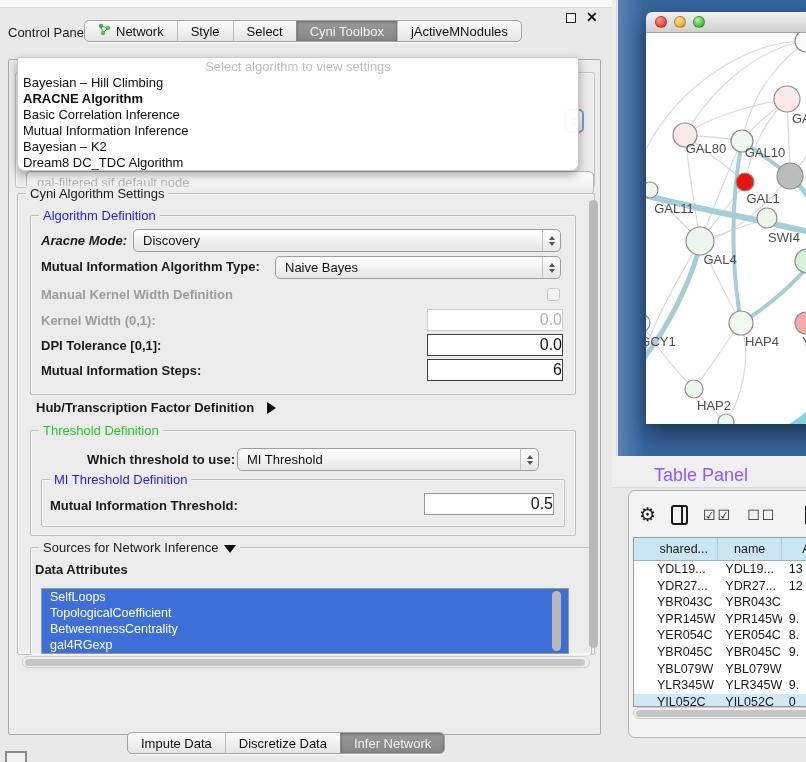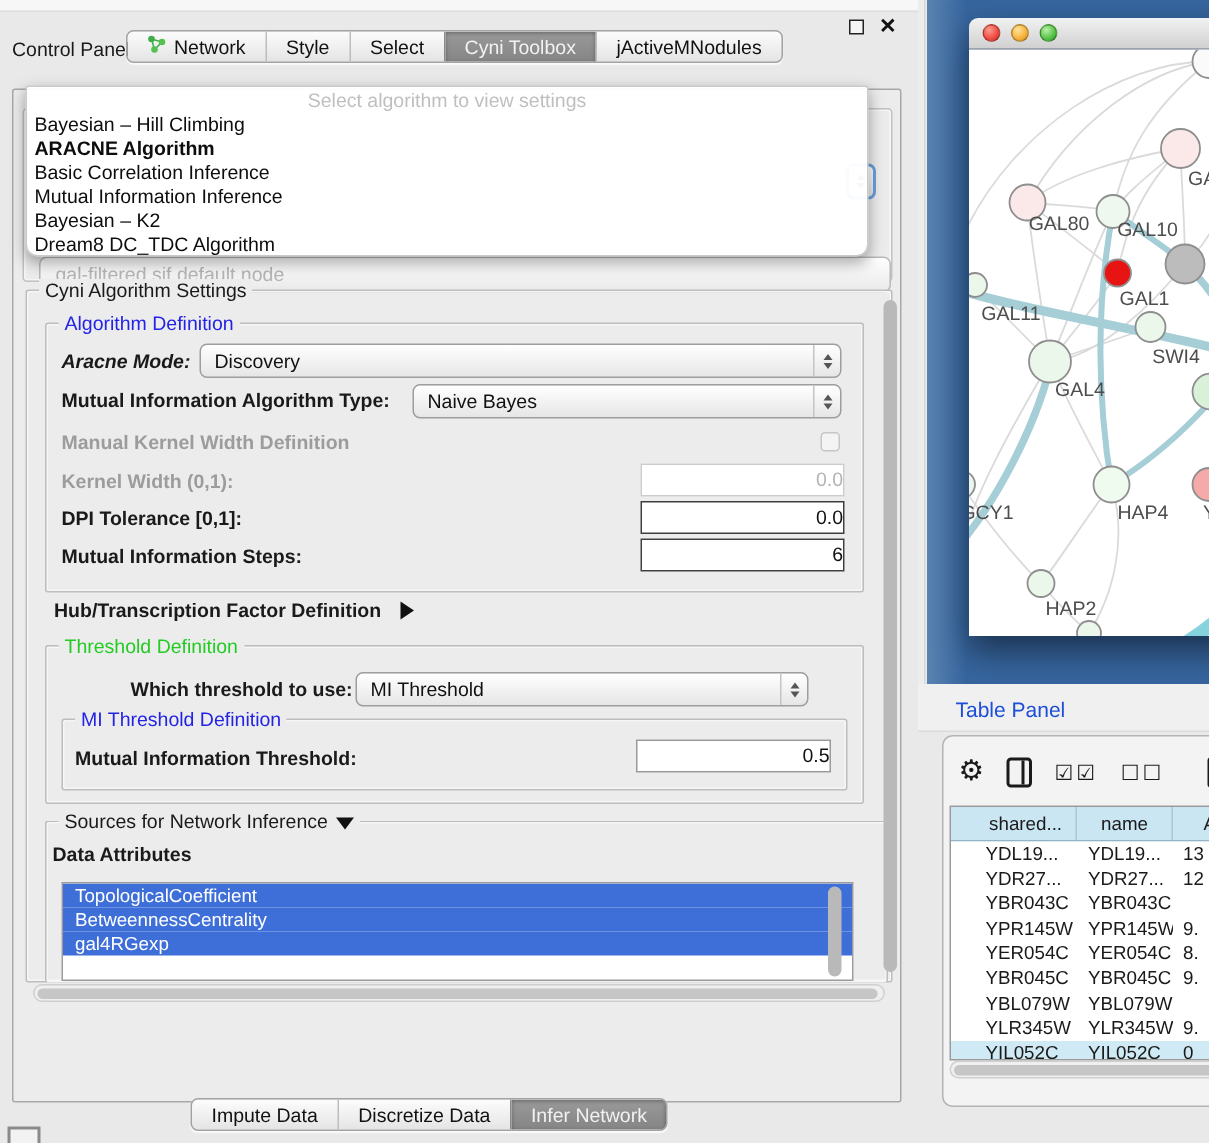--- a/index.html
+++ b/index.html
@@ -58,21 +58,21 @@
   .lbl { position:absolute; font-size:13px; font-weight:bold; color:#1a1a1a; white-space:nowrap; }
   .lbl.dis { color:#9c9c9c; }
 
   .combo { position:absolute; height:23px; border:1px solid #9e9e9e; border-radius:5px;
     background:linear-gradient(#ffffff,#e6e6e6); font-size:13px; line-height:21px; padding-left:9px; color:#111; }
   .combo .arrs { position:absolute; right:0; top:0; width:18px; height:100%; border-left:1px solid #c4c4c4;
     display:flex; flex-direction:column; align-items:center; justify-content:center; gap:2px; }
   .tri-up { width:0; height:0; border-left:3.5px solid transparent; border-right:3.5px solid transparent; border-bottom:4px solid #555; }
   .tri-dn { width:0; height:0; border-left:3.5px solid transparent; border-right:3.5px solid transparent; border-top:4px solid #555; }
 
-  .fld { position:absolute; height:22px; background:#fff; border:1px solid #9a9a9a; font-size:13px;
+  .fld { position:absolute; height:22px; background:#fff; border:1px solid #9a9a9a; font-size:16px;
     text-align:right; padding:0 0; line-height:20px; color:#111; }
   .fld.strong { border:1.5px solid #3e3e3e; }
   .fld.dis { border-color:#cccccc; color:#b3b3b3; }
 
   .checkbox { position:absolute; width:13px; height:13px; border:1px solid #c6c6c6; border-radius:3px; background:#f4f4f4; }
 
   .vscroll { position:absolute; width:9px; border-radius:5px; background:#b9b9b9; }
   .hscroll-track { position:absolute; height:12px; background:#efefef; border:1px solid #cfcfcf; border-radius:6px; }
   .hscroll-thumb { position:absolute; left:2px; top:1.5px; height:7px; border-radius:4px; background:#c6c6c6; }
 
@@ -103,21 +103,21 @@
   .light { width:12px; height:12px; border-radius:50%; border:0.5px solid rgba(0,0,0,.25); }
   .light.red { background:radial-gradient(circle at 35% 30%, #ff9a90, #ee4c42 60%, #b93129); }
   .light.yellow { background:radial-gradient(circle at 35% 30%, #ffe59b, #f6b13c 60%, #c98a1e); }
   .light.green { background:radial-gradient(circle at 35% 30%, #b8f0a8, #55c246 60%, #2f9427); }
   #net-content { position:absolute; left:0; top:21px; width:200px; height:391px; background:#fff; overflow:hidden; }
   #net-svg text { font-family:"Liberation Sans",sans-serif; font-size:13px; fill:#4d4d4d; }
 
   
   #table-region { position:absolute; left:0; top:456px; width:194px; height:306px; background:#e9e9e9; }
   #table-region-head { position:absolute; left:0; top:0; width:194px; height:32px; background:#f0f0f0; border-bottom:1px solid #dadada; }
-  #table-panel-title { position:absolute; left:25px; top:9px; font-size:14px; color:#1d4ed8; }
+  #table-panel-title { position:absolute; left:42px; top:9px; font-size:18px; color:#8b5cf6; }
   #table-box { position:absolute; left:16px; top:34px; width:196px; height:248px;
     background:#f3f3f3; border:1px solid #b3b3b3; border-radius:7px; }
   #table-toolbar { position:absolute; left:10px; top:10px; width:180px; height:28px; display:flex; align-items:center; gap:15px; }
   .tb-gear { font-size:19px; color:#1a1a1a; line-height:20px; }
   .tb-cols { width:20px; height:20px; border:2px solid #1a1a1a; border-radius:3px; position:relative; }
   .tb-cols::after { content:""; position:absolute; left:8px; top:0; width:2px; height:100%; background:#1a1a1a; }
   .tb-checks { font-size:14px; color:#1a1a1a; letter-spacing:2px; }
   .tb-doc { width:16px; height:20px; border:2px solid #1a1a1a; border-radius:2px; margin-left:14px; }
   #data-table { position:absolute; left:4px; top:46px; width:200px; height:170px; background:#fff; border:1px solid #9a9a9a; overflow:hidden; }
   .thead { display:flex; height:23px; background:#c9e6f2; border-bottom:1px solid #93b4c4; }
@@ -263,20 +263,21 @@
             </div>
           </div>
         </div>
 
         <div class="grp" style="left:12px; top:353px; width:562px; height:108px; border-bottom:none;">
           <span class="ttl">
             <span>Sources for Network Inference</span><span class="collapse-tri"></span>
           </span>
           <span class="lbl" style="left:4px; top:14px;">Data Attributes</span>
           <div id="attr-list">
+              <div class="attr">SelfLoops</div>
               <div class="attr">TopologicalCoefficient</div>
               <div class="attr">BetweennessCentrality</div>
               <div class="attr">gal4RGexp</div>
             </div>
           <div class="vscroll" style="left:521px; top:43px; height:60px;"></div>
         </div>
 
         <div class="hscroll-track" style="left:4px; top:462px; width:568px;">
           <div class="hscroll-thumb" style="width:560px;"></div>
         </div>

